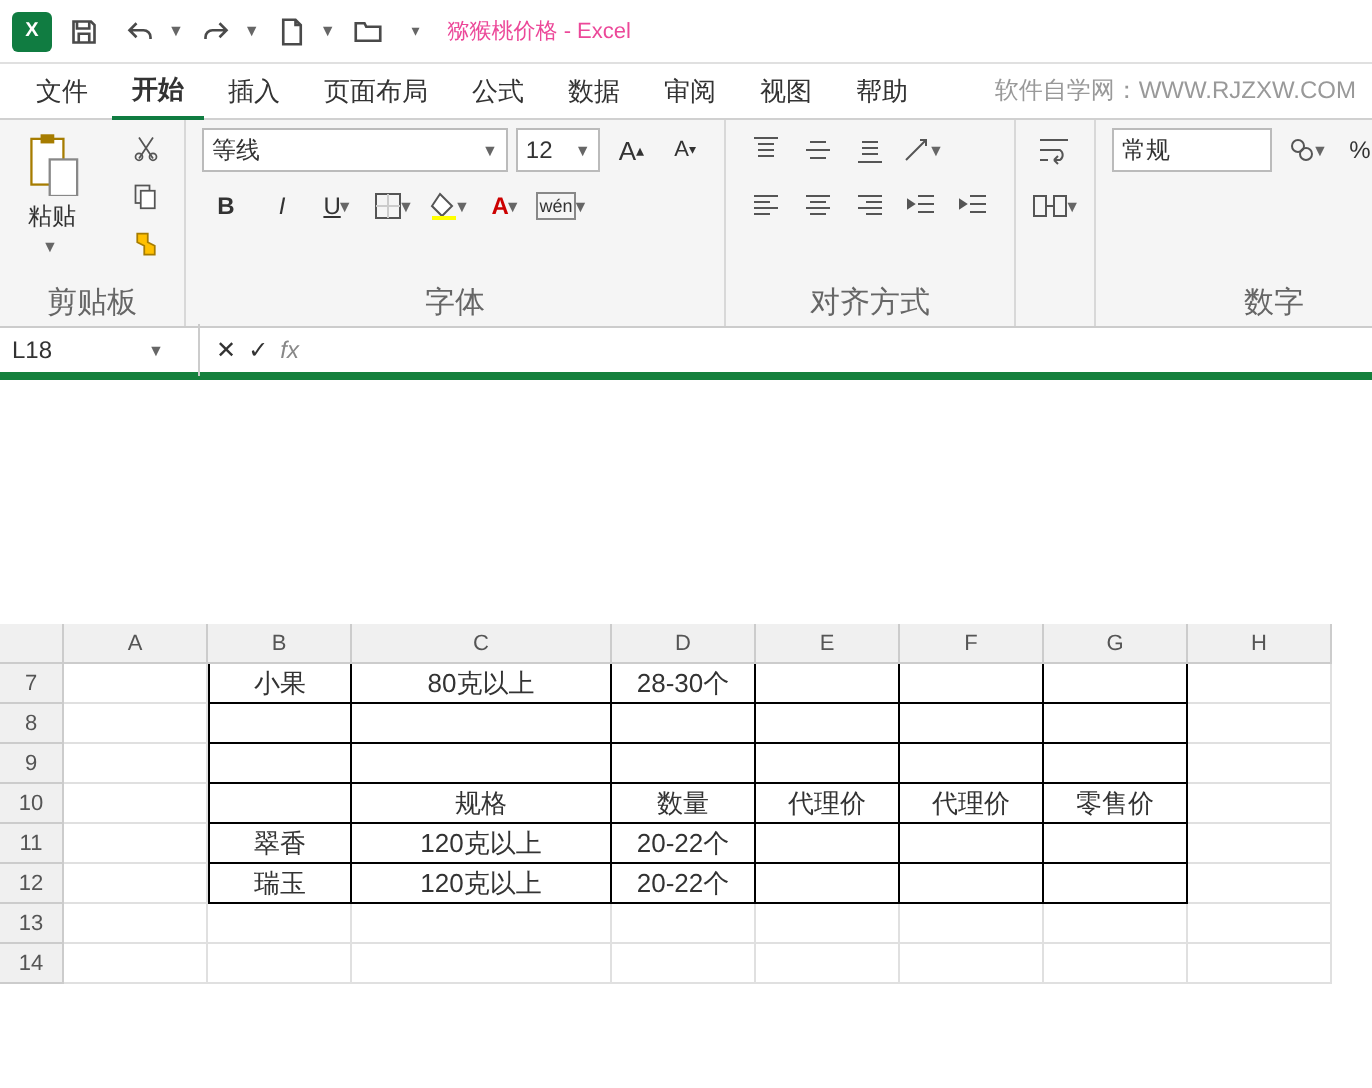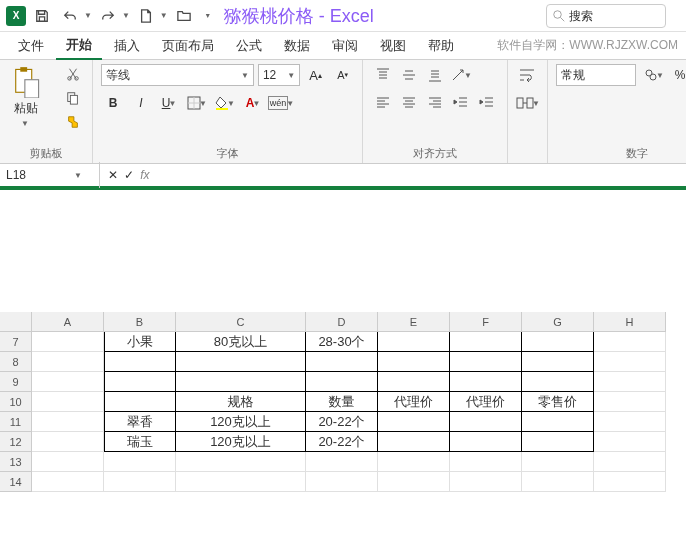--- a/index.html
+++ b/index.html
@@ -2,30 +2,30 @@
 <html><head>
 <meta charset="utf-8">
 <style>
 *{box-sizing:border-box;margin:0;padding:0;font-family:"Microsoft YaHei","Segoe UI",sans-serif;font-size:12px;color:#333}
 body{width:686px;height:544px;background:#fff;overflow:hidden;position:relative}
 .titlebar{height:32px;background:#fff;border-bottom:1px solid #e0e0e0;display:flex;align-items:center;padding:0 6px;gap:4px}
 .excel-logo{width:20px;height:20px;background:#107c41;border-radius:3px;display:flex;align-items:center;justify-content:center;color:#fff;font-weight:bold;font-size:10px}
 .qat-btn{width:24px;height:24px;display:flex;align-items:center;justify-content:center;cursor:pointer;border-radius:3px}
 .qat svg{width:14px;height:14px;stroke:#4a4a4a;fill:none;stroke-width:1.5}
 .dd{font-size:8px;color:#666;margin-left:-2px}
-.title-text{margin-left:10px;color:#8b5cf6;font-size:18px}
+.title-text{margin-left:10px;color:#ec4899;font-size:11px}
 .search-box{position:absolute;right:20px;top:4px;width:120px;height:24px;border:1px solid #ccc;border-radius:4px;display:flex;align-items:center;padding:0 6px;gap:4px;color:#888}
 .tabs{height:28px;display:flex;align-items:center;padding:0 8px;gap:2px;border-bottom:1px solid #d0d0d0}
 .tab{padding:4px 10px;cursor:pointer;font-size:13px}
 .tab.active{border-bottom:2px solid #107c41;font-weight:600}
 .tab.file{color:#333}
 .watermark{margin-left:auto;color:#999}
 .ribbon{height:104px;background:#f5f5f5;border-bottom:1px solid #ccc;display:flex}
 .group{border-right:1px solid #d8d8d8;padding:4px 8px 2px 8px;display:flex;flex-direction:column;justify-content:space-between}
-.group-label{text-align:center;color:#666;font-size:11px;padding-top:2px}
+.group-label{text-align:center;color:#666;font-size:15px;padding-top:2px}
 .clip-body{display:flex;gap:18px}
 .paste{display:flex;flex-direction:column;align-items:center;gap:2px;padding:2px 4px;cursor:pointer}
 .paste svg{width:28px;height:32px}
 .mini-col{display:flex;flex-direction:column;gap:4px}
 .mini-btn{width:22px;height:20px;display:flex;align-items:center;justify-content:center;cursor:pointer}
 .font-body{display:flex;flex-direction:column;gap:6px}
 .font-row{display:flex;align-items:center;gap:4px}
 .combo{height:22px;border:1px solid #bbb;background:#fff;display:flex;align-items:center;padding:0 4px;cursor:pointer}
 .combo .cv{flex:1}
 .combo .car{font-size:8px;color:#666}
@@ -83,27 +83,20 @@
       </svg>
     </div>
     <span class="dd">▼</span>
   <div class="qat-btn qat">
       <svg viewBox="0 0 16 16">
         <path d="M1 3h5l1 2h8v8H1z"></path>
       </svg>
     </div>
   <span class="dd" style="margin-left:6px">▾</span>
   <div class="title-text">猕猴桃价格 - Excel</div>
-  <div class="search-box">
-    <svg width="12" height="12" viewBox="0 0 16 16">
-        <circle cx="6" cy="6" r="5" fill="none" stroke="#888"></circle>
-        <path d="M10 10l5 5" stroke="#888"></path>
-      </svg>
-    <span>搜索</span>
-  </div>
 </div>
 
 <div class="tabs">
   <div class="tab file">文件</div>
   <div class="tab active">开始</div>
   <div class="tab">插入</div>
   <div class="tab">页面布局</div>
   <div class="tab">公式</div>
   <div class="tab">数据</div>
   <div class="tab">审阅</div>

